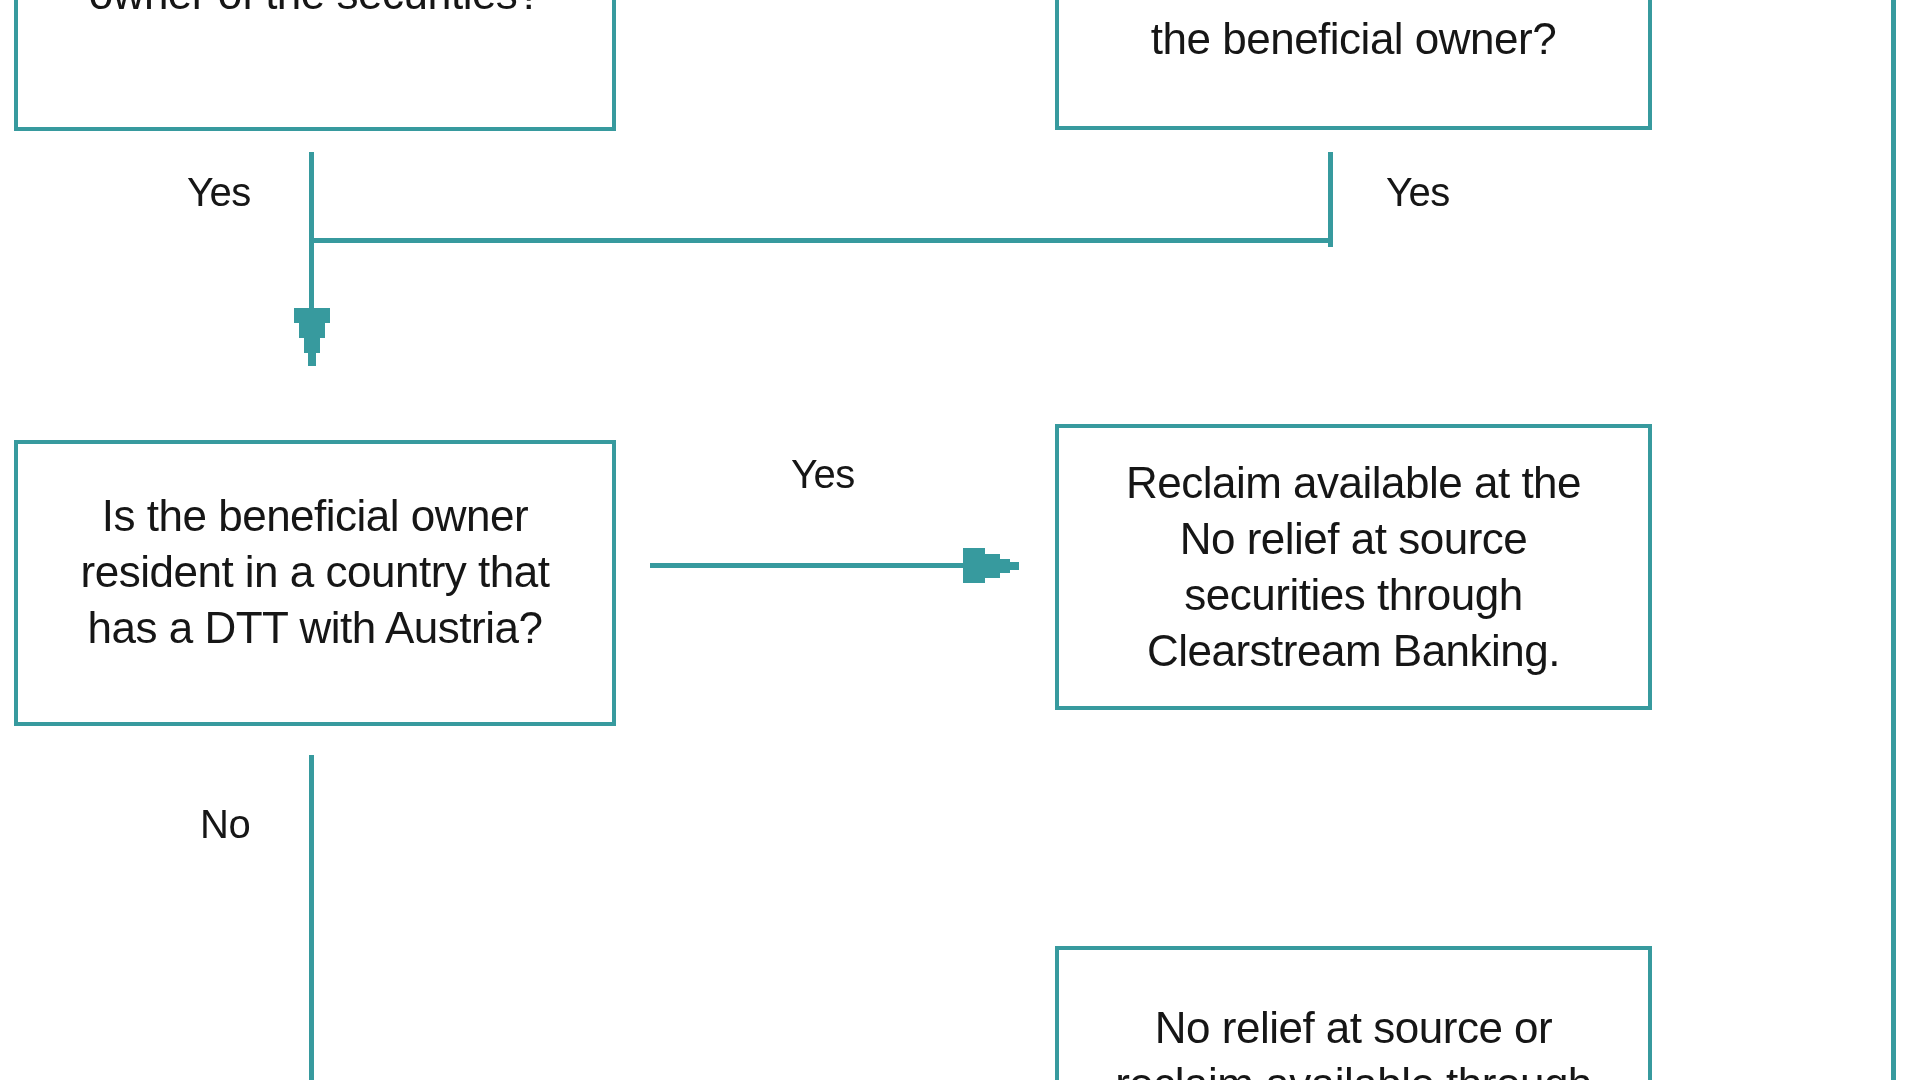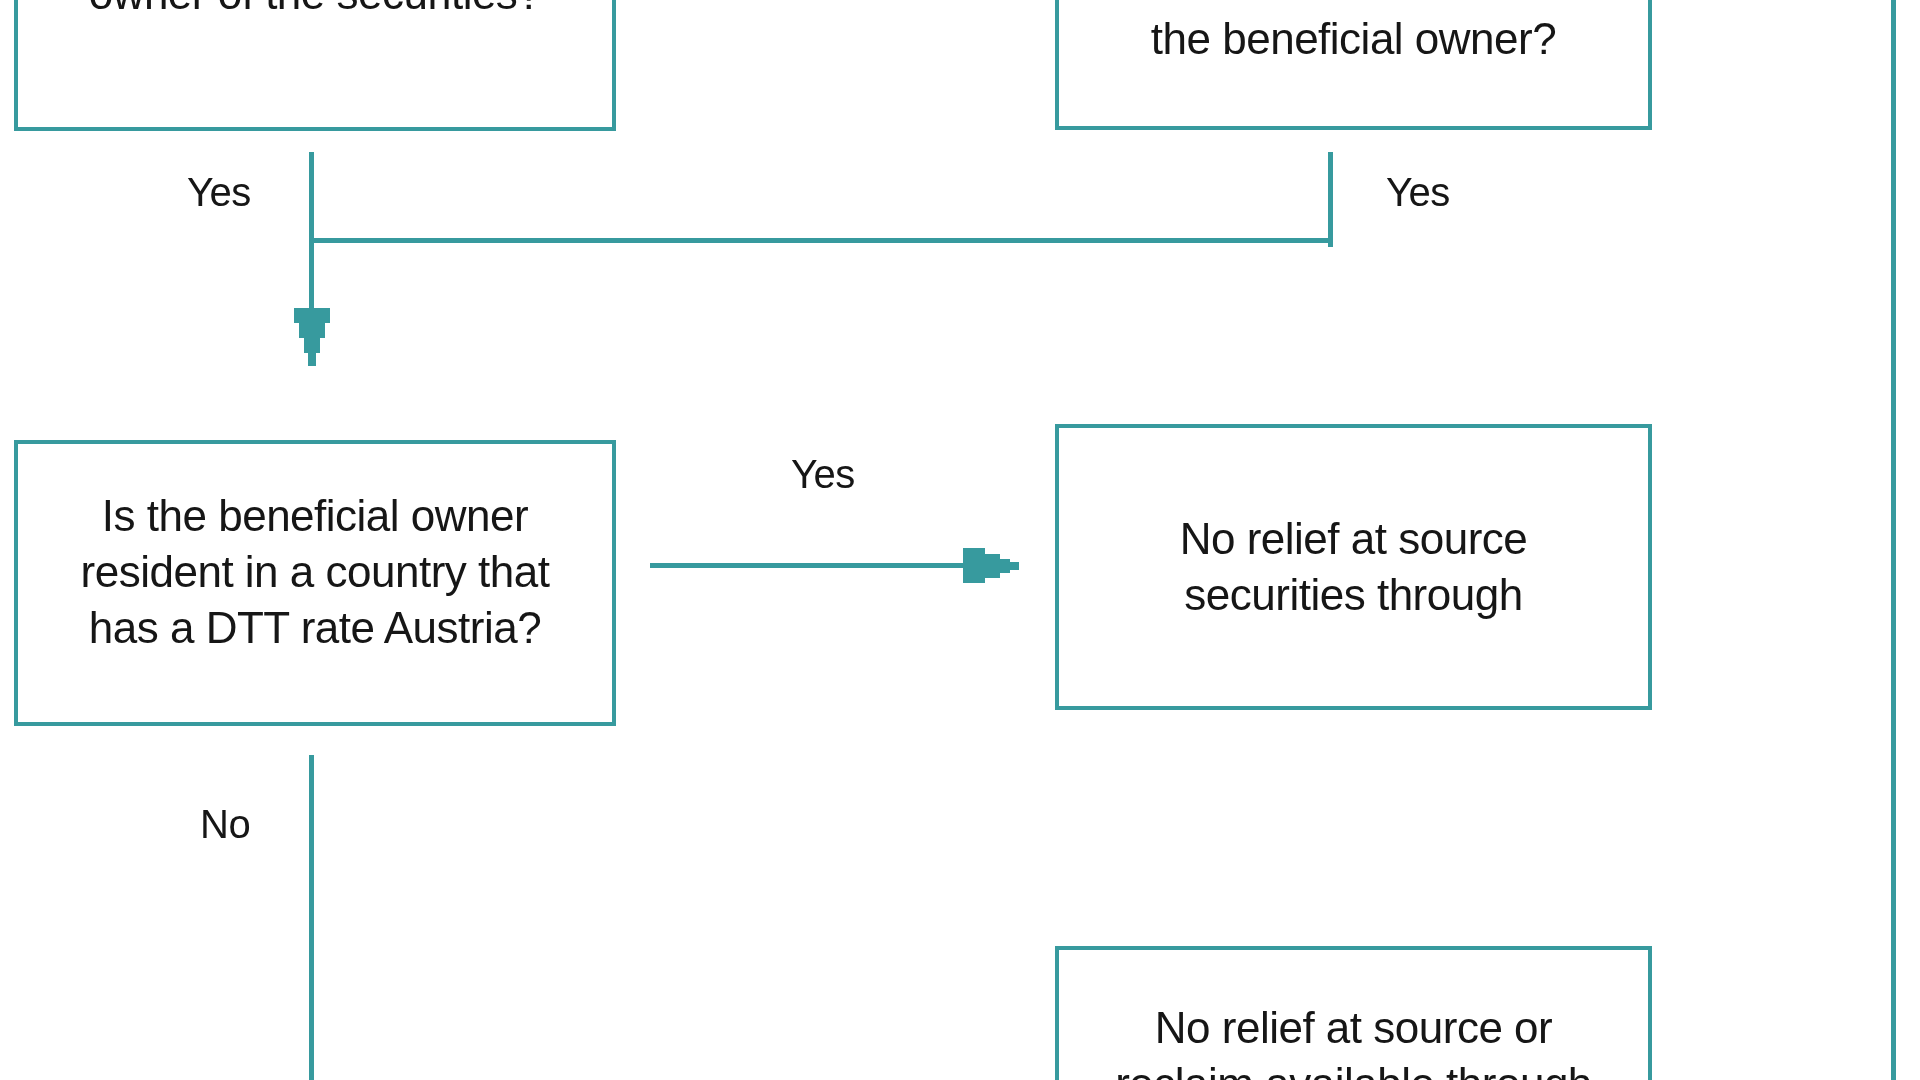--- a/index.html
+++ b/index.html
@@ -76,36 +76,38 @@
 <div class="arrow-down" style="left:294px;top:308px;width:36px;">
   <div class="s" style="width:36px;height:15px;"></div>
   <div class="s" style="width:26px;height:15px;"></div>
   <div class="s" style="width:16px;height:15px;"></div>
   <div class="s" style="width:8px;height:13px;"></div>
 </div>
 
 <div class="box flexcenter" id="box-mid-left">
   <div class="line">Is the beneficial owner</div>
   <div class="line">resident in a country that</div>
-  <div class="line">has a DTT rate Austria?</div>
+  <div class="line">has a DTT with Austria?</div>
 </div>
 
 <div class="label" style="left:791px;top:446px;">Yes</div>
 
 <div class="conn" style="left:650px;top:563px;width:313px;height:5px;"></div>
 <div class="arrow-right" style="left:963px;top:548px;height:35px;">
   <div class="s" style="width:22px;height:35px;"></div>
   <div class="s" style="width:15px;height:24px;"></div>
   <div class="s" style="width:10px;height:14px;"></div>
   <div class="s" style="width:9px;height:8px;"></div>
 </div>
 
 <div class="box flexcenter" id="box-mid-right">
+  <div class="line">Reclaim available at the</div>
   <div class="line">No relief at source</div>
   <div class="line">securities through</div>
+  <div class="line">Clearstream Banking.</div>
 </div>
 
 <div class="label" style="left:200px;top:796px;">No</div>
 
 <div class="conn" style="left:309px;top:755px;width:5px;height:325px;"></div>
 
 <div class="box" id="box-bottom-right">
   <div class="line">No relief at source or</div>
   <div class="line">reclaim available through</div>
 </div>

